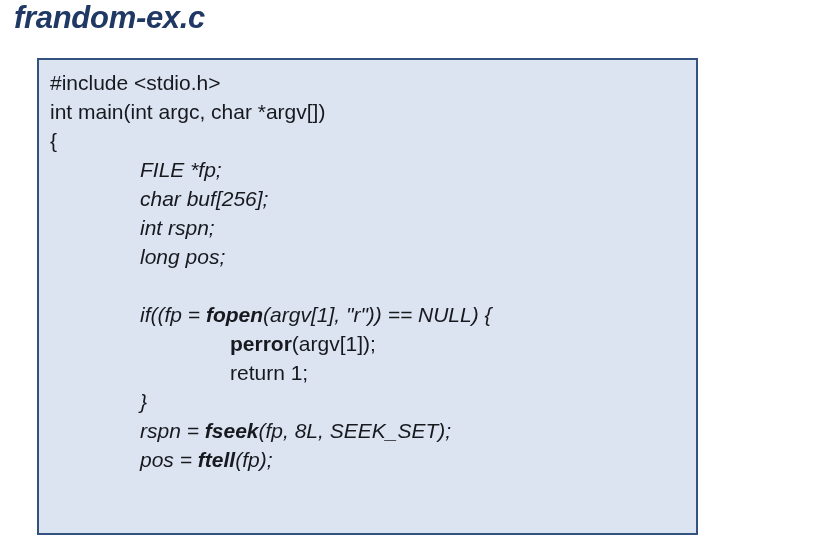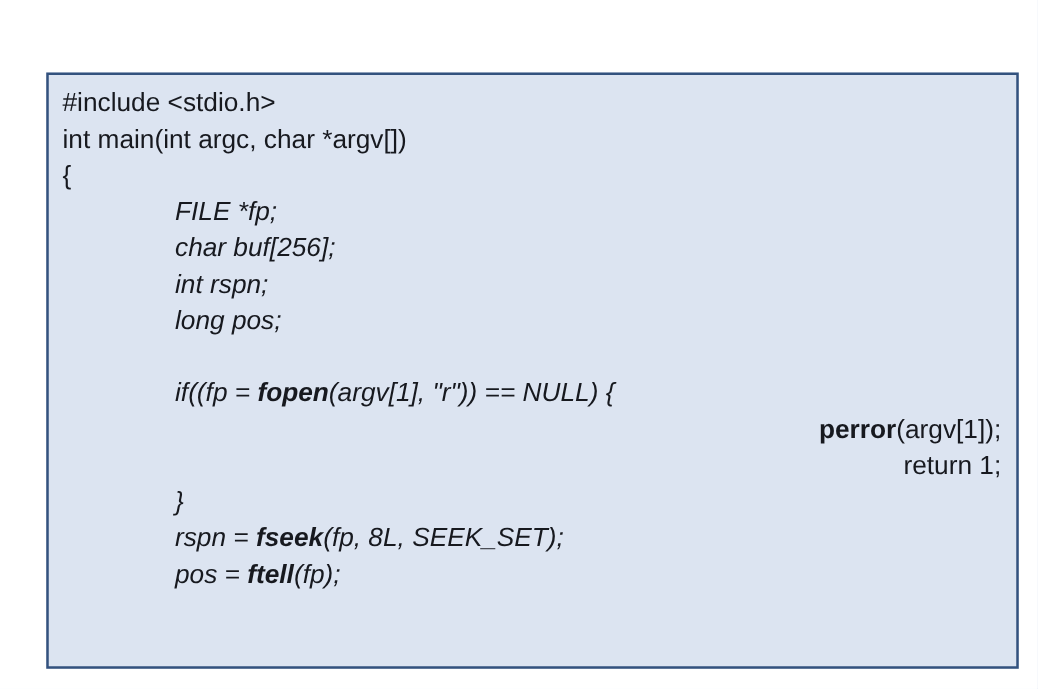--- a/index.html
+++ b/index.html
@@ -25,21 +25,21 @@
     font-style: italic;
     font-weight: 700;
     letter-spacing: -0.3px;
     color: var(--title-color, #1f3864);
     font-family: "Liberation Sans", sans-serif;
   }
   .code-box {
     position: absolute;
     left: 37px;
     top: 58px;
-    width: 778px;
+    width: 661px;
     height: 477px;
     box-sizing: border-box;
     background: var(--box-fill, #dce4f1);
     border: 2px solid var(--box-border, #33527e);
     padding: 8px 12px 0 11px;
   }
   .code-block {
     margin: 0;
     font-family: "Liberation Sans", sans-serif;
     font-size: 21px;
@@ -49,23 +49,24 @@
   }
   .code-line {
     height: 29px;
     white-space: pre;
   }
   .code-line .kw {
     font-weight: 700;
   }
   .indent-0 { padding-left: 0; }
   .indent-1 { padding-left: 90px; font-style: italic; }
-  .indent-2 { padding-left: 180px; text-align: right; }
+  .indent-2 { padding-left: 180px; }
 </style>
 </head>
 <body>
 
 <div class="slide">
+  <h1 class="title">frandom-ex.c</h1>
 
   <div class="code-box">
     <div class="code-block" id="code-block"><div class="code-line indent-0"><span>#include &lt;stdio.h&gt;</span></div><div class="code-line indent-0"><span>int main(int argc, char *argv[])</span></div><div class="code-line indent-0"><span>{</span></div><div class="code-line indent-1"><span>FILE *fp;</span></div><div class="code-line indent-1"><span>char buf[256];</span></div><div class="code-line indent-1"><span>int rspn;</span></div><div class="code-line indent-1"><span>long pos;</span></div><div class="code-line indent-0">&nbsp;</div><div class="code-line indent-1"><span>if((fp = </span><span class="kw">fopen</span><span>(argv[1], "r")) == NULL) {</span></div><div class="code-line indent-2"><span class="kw">perror</span><span>(argv[1]);</span></div><div class="code-line indent-2"><span>return 1;</span></div><div class="code-line indent-1"><span>}</span></div><div class="code-line indent-1"><span>rspn = </span><span class="kw">fseek</span><span>(fp, 8L, SEEK_SET);</span></div><div class="code-line indent-1"><span>pos = </span><span class="kw">ftell</span><span>(fp);</span></div></div>
   </div>
 </div>
 
 </body></html>

